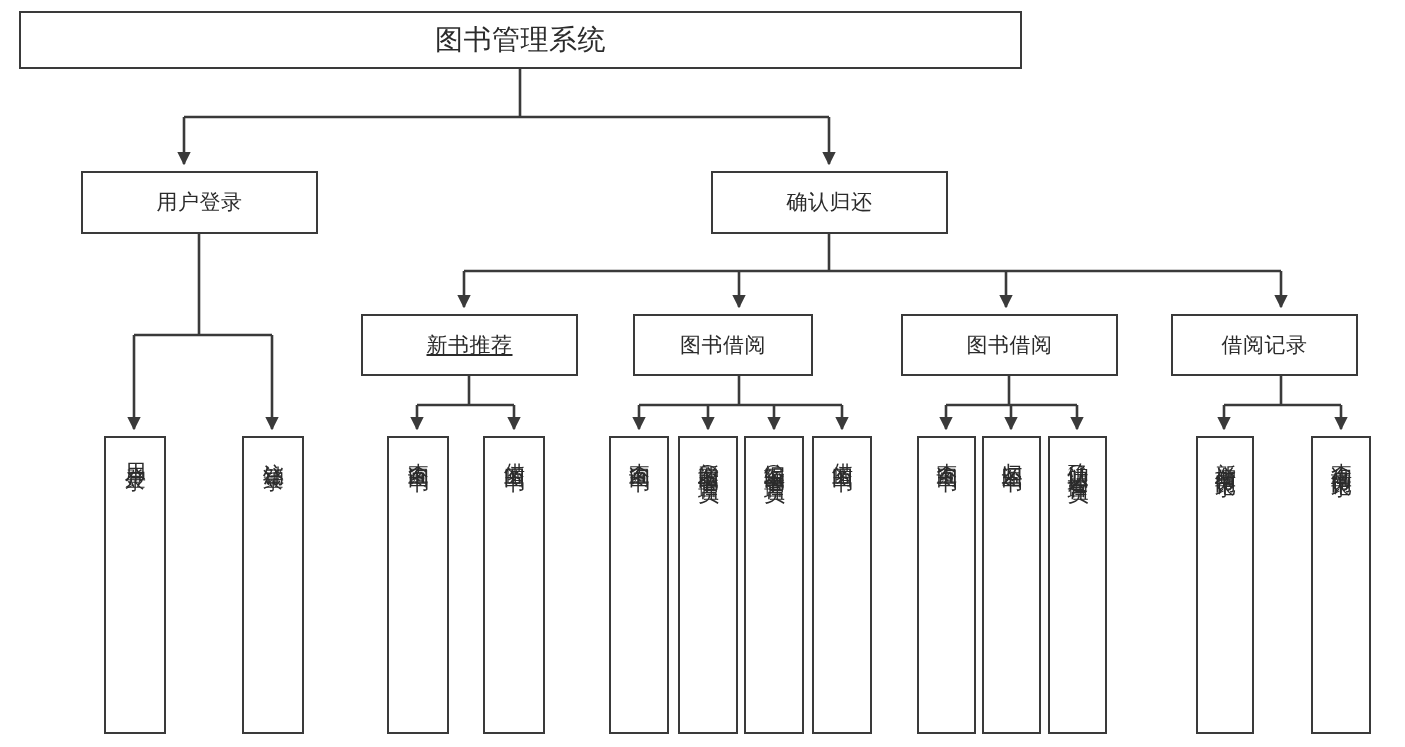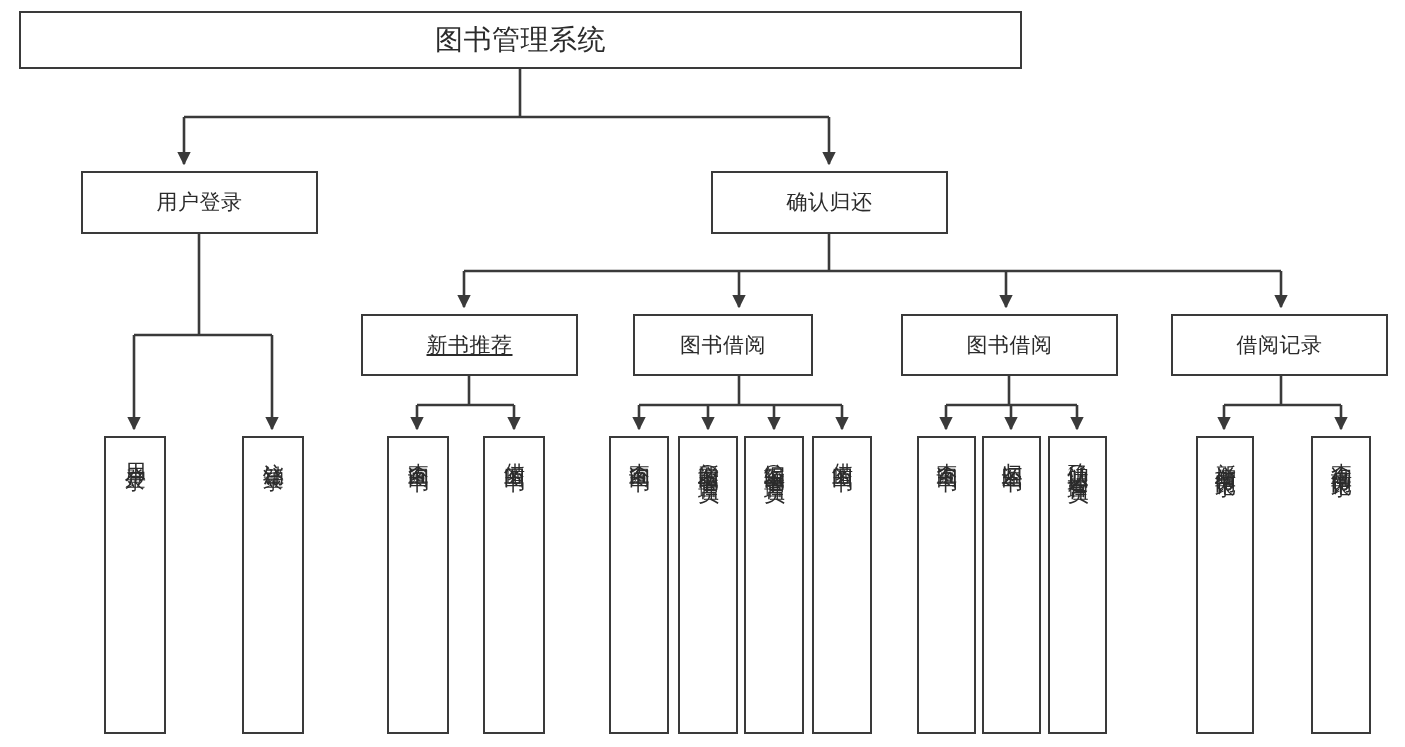--- a/index.html
+++ b/index.html
@@ -143,21 +143,21 @@
 
   <div class="node horiz" style="left:361px; top:314px; width:217px; height:62px;text-decoration:underline;">
     <span class="label">新书推荐</span>
   </div>
   <div class="node horiz" style="left:633px; top:314px; width:180px; height:62px;">
     <span class="label">图书借阅</span>
   </div>
   <div class="node horiz" style="left:901px; top:314px; width:217px; height:62px;">
     <span class="label">图书借阅</span>
   </div>
-  <div class="node horiz" style="left:1171px; top:314px; width:217px; height:62px;">
+  <div class="node horiz" style="left:1171px; top:314px; width:187px; height:62px;">
     <span class="label">借阅记录</span>
   </div>
 
   <div class="node vert" style="left:104px; top:436px; width:62px; height:298px;">
     <span class="label">用户登录</span>
   </div>
   <div class="node vert" style="left:242px; top:436px; width:62px; height:298px;">
     <span class="label">注销登录</span>
   </div>
   <div class="node vert" style="left:387px; top:436px; width:62px; height:298px;">

